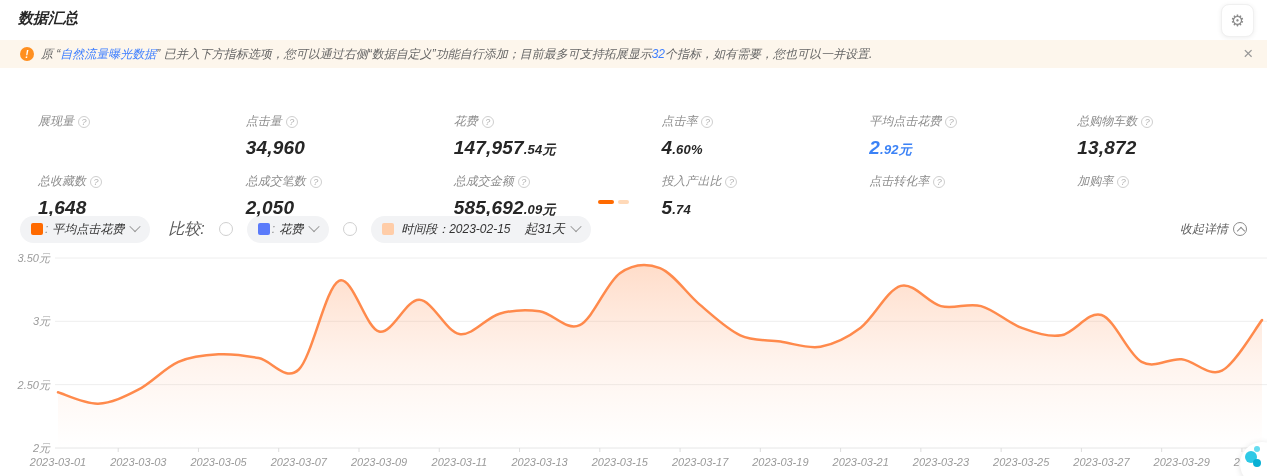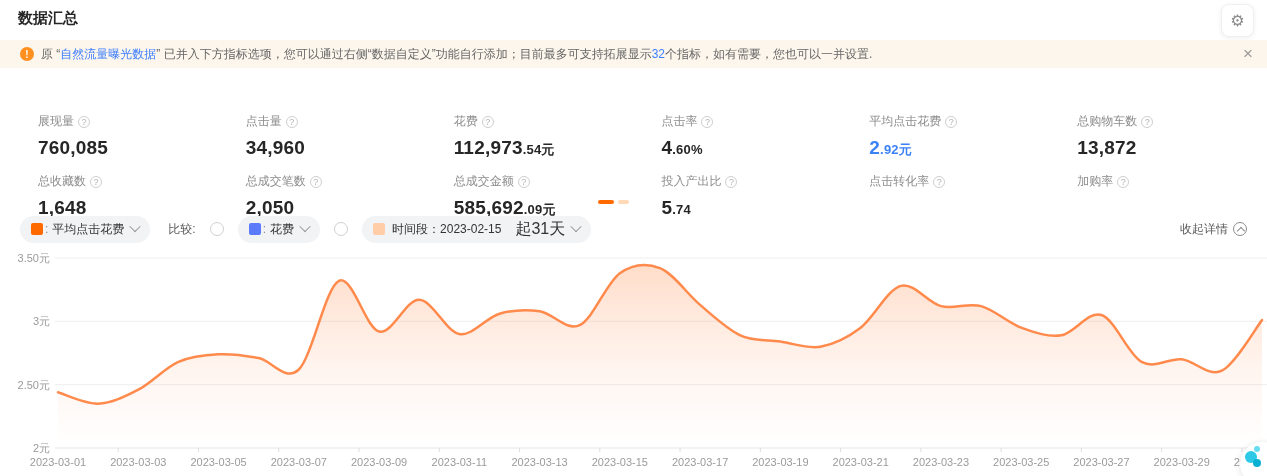--- a/index.html
+++ b/index.html
@@ -1,17 +1,17 @@
 <!DOCTYPE html>
 <html><head>
 <meta charset="utf-8">
 <style>
   html,body{margin:0;padding:0;}
   body{font-family:"Liberation Sans","DejaVu Sans",sans-serif;background:#fff;}
-  .page{position:relative;width:1267px;height:476px;background:#fff;overflow:hidden;}
+  .page{position:relative;width:1267px;height:476px;background:#fff;overflow:hidden;font-style:italic;}
 
   
   .hdr-title{position:absolute;left:18px;top:9px;font-size:15px;font-weight:700;color:#262626;}
   .gear-btn{position:absolute;left:1221px;top:4px;width:31px;height:31px;background:#fff;border:1px solid #f0f0f0;
     border-radius:8px;box-shadow:0 1px 5px rgba(0,0,0,.07);display:flex;align-items:center;justify-content:center;cursor:pointer;}
   .gear-glyph{font-size:16px;color:#8c8c8c;line-height:1;}
 
   
   .banner{position:absolute;left:0;right:0;top:40px;height:28px;background:#fdf6ec;display:flex;align-items:center;padding:0 20px;box-sizing:border-box;}
   .notice-ico{width:14px;height:14px;border-radius:50%;background:#ff8f1f;color:#fff;font-size:10px;font-weight:700;
@@ -38,24 +38,24 @@
   .dash.off{width:11px;background:#ffd9b8;}
 
   
   .controls{position:absolute;left:20px;right:20px;top:215px;height:28px;display:flex;align-items:center;}
   .pill{display:inline-flex;align-items:center;height:27px;padding:0 11px;background:#f2f3f5;border-radius:14px;cursor:pointer;white-space:nowrap;}
   .swatch{width:12px;height:12px;border-radius:2px;display:inline-block;}
   .pill .colon{font-size:12px;color:#8c8c8c;margin:0 4px 0 2px;}
   .pill .p-label{font-size:12px;color:#333;}
   .chev{width:7px;height:7px;border-left:1.5px solid #999;border-bottom:1.5px solid #999;transform:rotate(-45deg) translate(1px,-1px);
     display:inline-block;margin-left:7px;margin-bottom:2px;}
-  .cmp-label{font-size:12px;color:#595959;margin:0 14px 0 18px;}
+  .cmp-label{font-size:16px;color:#595959;margin:0 14px 0 18px;}
   .radio{width:14px;height:14px;border:1px solid #d0d0d0;border-radius:50%;background:#fff;display:inline-block;cursor:pointer;box-sizing:border-box;}
   .gap-r{margin:0 14px 0 14px;}
-  .period-range{font-size:16px;color:#333;margin-left:14px;}
+  .period-range{font-size:13px;color:#333;margin-left:14px;}
   .collapse{margin-left:auto;display:inline-flex;align-items:center;gap:5px;cursor:pointer;font-size:12px;color:#595959;}
   .col-ico{width:14px;height:14px;border:1px solid #8c8c8c;border-radius:50%;position:relative;box-sizing:border-box;}
   .col-ico i{position:absolute;left:3.5px;top:5px;width:5px;height:5px;border-left:1.2px solid #8c8c8c;border-top:1.2px solid #8c8c8c;transform:rotate(45deg);}
 
   
   #chart{position:absolute;left:0;top:250px;}
 
   
   .float-widget{position:absolute;left:1240px;top:442px;width:44px;height:44px;background:#fff;border-radius:50%;
     box-shadow:0 1px 6px rgba(0,0,0,.12);cursor:pointer;}
@@ -78,35 +78,34 @@
     <div class="banner-txt"><span>原 “</span><span class="blue">自然流量曝光数据</span><span>” 已并入下方指标选项，您可以通过右侧“数据自定义”功能自行添加；目前最多可支持拓展显示</span><span class="blue">32</span><span>个指标，如有需要，您也可以一并设置.</span></div>
     <span class="banner-close">×</span>
   </div>
 
   <div class="metrics" id="metrics">
       <div class="m-card">
         <div class="m-label">
           <span>展现量</span>
           <span class="q-ico">?</span>
         </div>
-        <div class="m-value"><span class="big">760,085</span></div>
       </div>
       <div class="m-card">
         <div class="m-label">
           <span>点击量</span>
           <span class="q-ico">?</span>
         </div>
         <div class="m-value"><span class="big">34,960</span></div>
       </div>
       <div class="m-card">
         <div class="m-label">
           <span>花费</span>
           <span class="q-ico">?</span>
         </div>
-        <div class="m-value"><span class="big">112,973</span><span class="small">.54元</span></div>
+        <div class="m-value"><span class="big">147,957</span><span class="small">.54元</span></div>
       </div>
       <div class="m-card">
         <div class="m-label">
           <span>点击率</span>
           <span class="q-ico">?</span>
         </div>
         <div class="m-value"><span class="big">4</span><span class="small">.60%</span></div>
       </div>
       <div class="m-card">
         <div class="m-label">

